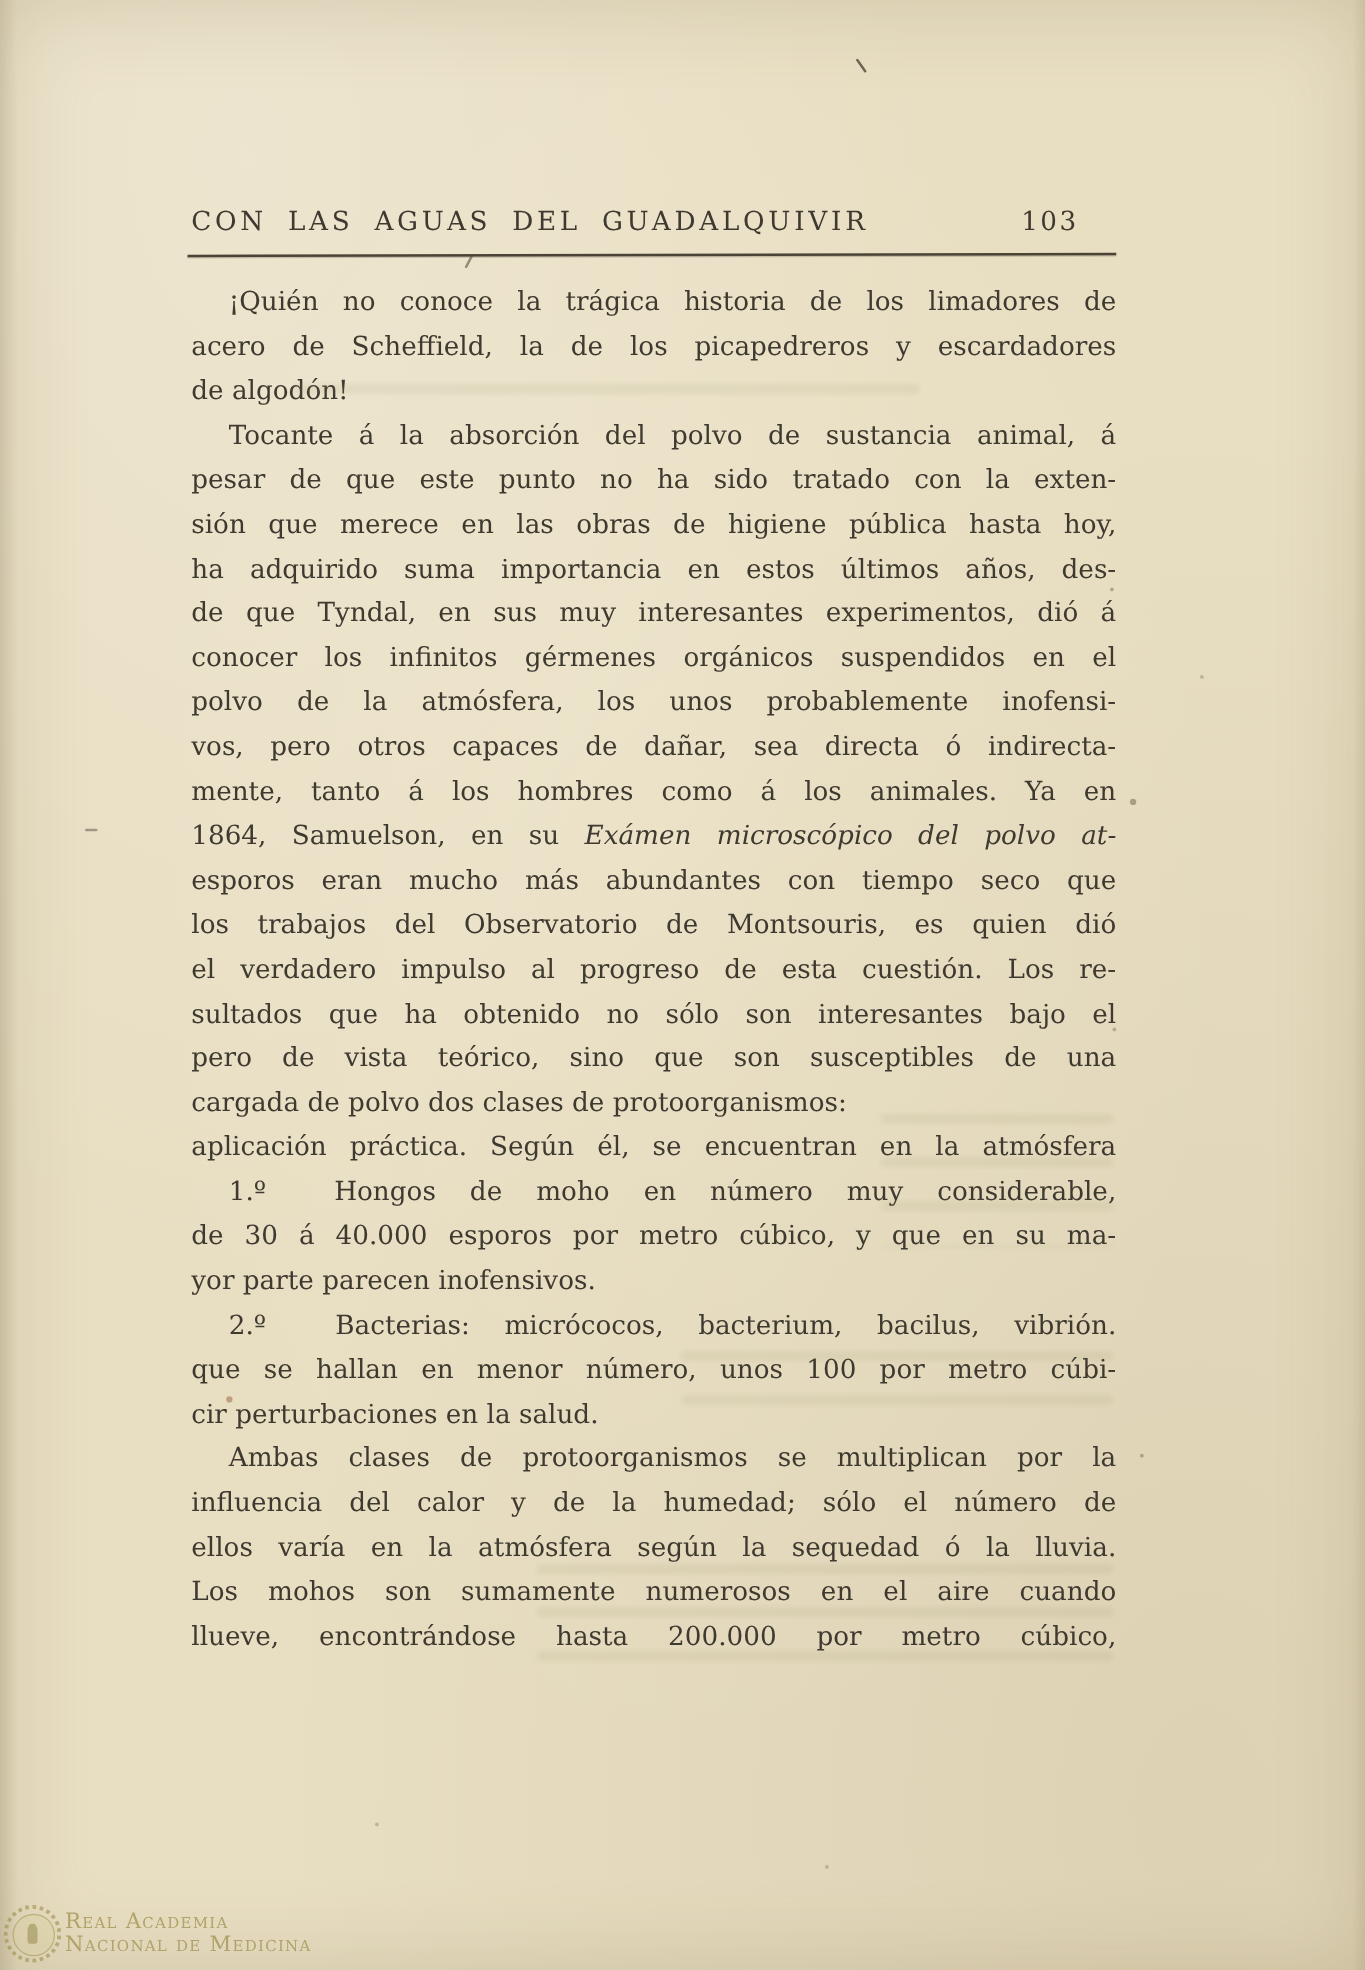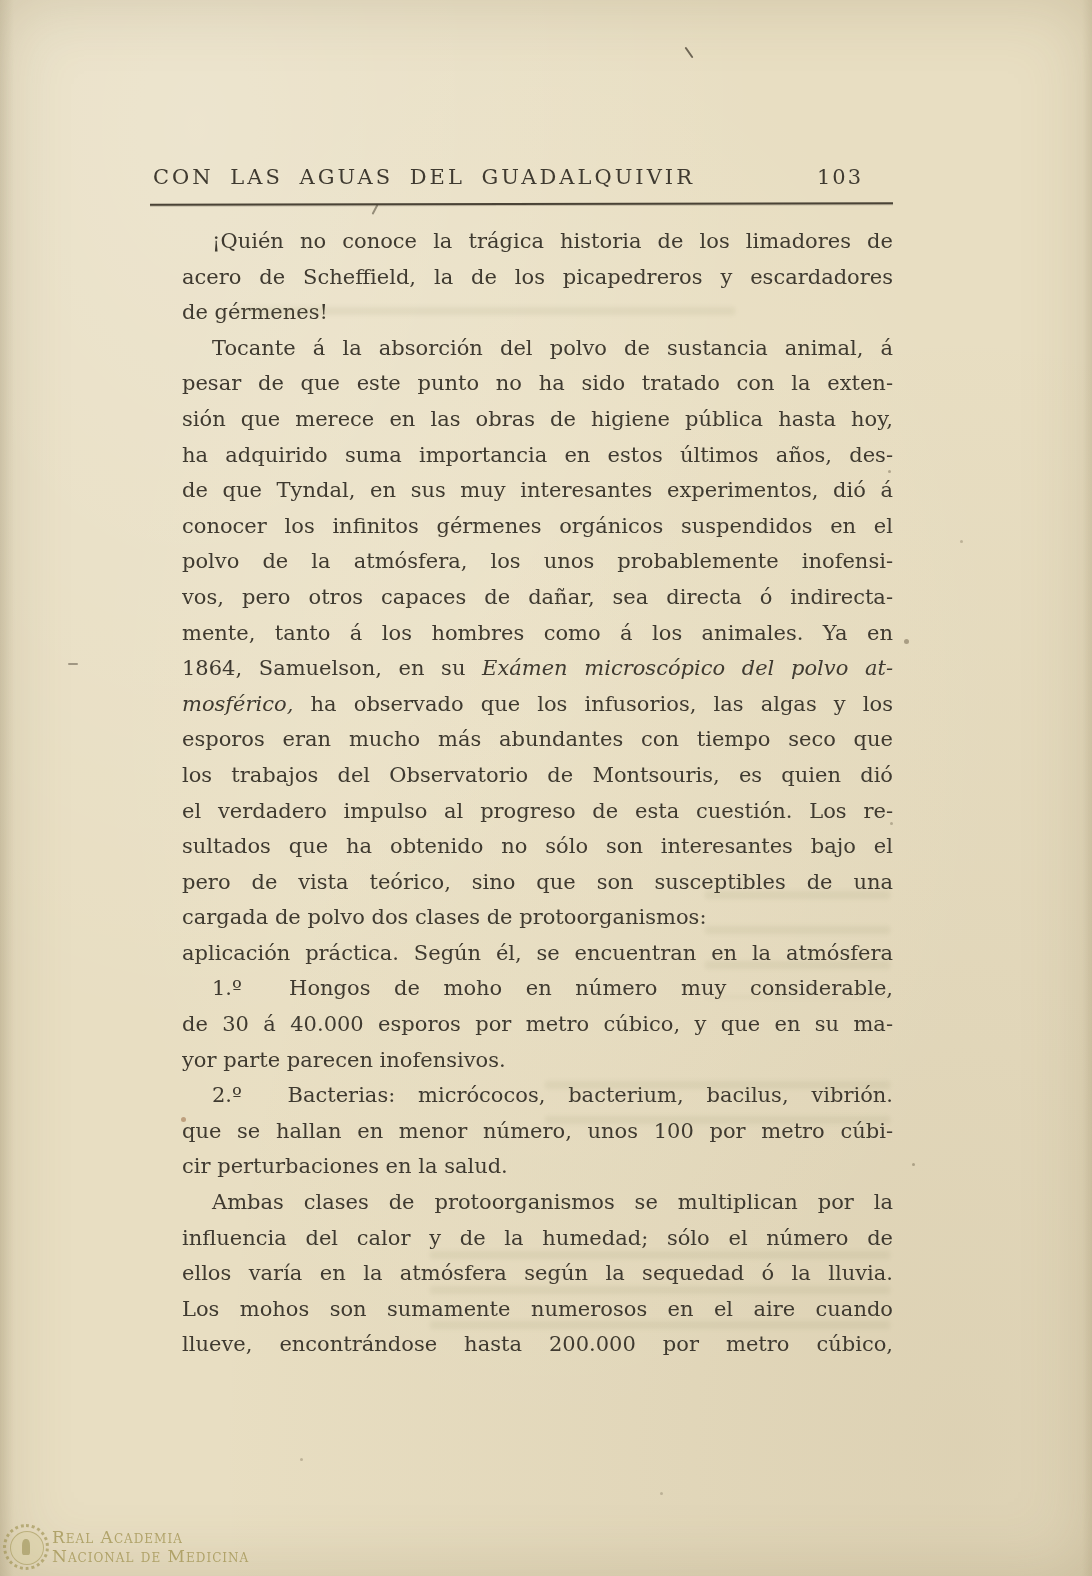--- a/index.html
+++ b/index.html
@@ -21,21 +21,21 @@
   }
   .running-head { position:absolute; left:153px; top:165px; width:740px; height:28px; color:var(--ink,#3f3a30); }
   .head-title { text-align:left; font-size:21px; letter-spacing:3px; word-spacing:7px; }
   .folio { position:absolute; right:30px; top:0; font-size:21px; letter-spacing:2px; }
   .head-rule {
     position:absolute; left:150px; top:203px; width:743px; height:2px;
     background:#4a4336; transform:rotate(-0.12deg);
     box-shadow:0 1px 0 rgba(74,67,54,0.25);
   }
   .text-block { position:absolute; left:153px; top:224px; width:740px; font-size:21px; color:var(--ink,#3f3a30); }
-  .line { height:35.6px; line-height:35.6px; text-align:justify; text-align-last:justify; overflow:hidden;margin-left:29px; }
+  .line { height:35.6px; line-height:35.6px; text-align:justify; text-align-last:justify; overflow:hidden; }
   .line.no-just { text-align-last:left; }
   .line.indent { text-indent:30px; }
   .it { font-style:italic; }
 
   
   .ghost {
     position:absolute; pointer-events:none; opacity:0.45; filter:blur(2px);
     background:repeating-linear-gradient(180deg, transparent 0 13px, rgba(130,130,85,0.22) 13px 21px, transparent 21px 35px);
   }
   .ghost-1 { left:235px; top:294px; width:500px; height:34px; }
@@ -87,32 +87,31 @@
   <header class="running-head">
     <div class="head-title">CON LAS AGUAS DEL GUADALQUIVIR</div>
     <div class="folio">103</div>
   </header>
 
   <div class="head-rule"></div>
 
   <main class="text-block" id="text-block">
       <div class="line indent"><span>¡Quién no conoce la trágica historia de los limadores de</span></div>
       <div class="line"><span>acero de Scheffield, la de los picapedreros y escardadores</span></div>
-      <div class="line no-just"><span>de gérmenes!</span></div>
+      <div class="line no-just"><span>de algodón!</span></div>
       <div class="line indent"><span>Tocante á la absorción del polvo de sustancia animal, á</span></div>
       <div class="line"><span>pesar de que este punto no ha sido tratado con la exten-</span></div>
       <div class="line"><span>sión que merece en las obras de higiene pública hasta hoy,</span></div>
       <div class="line"><span>ha adquirido suma importancia en estos últimos años, des-</span></div>
       <div class="line"><span>de que Tyndal, en sus muy interesantes experimentos, dió á</span></div>
       <div class="line"><span>conocer los infinitos gérmenes orgánicos suspendidos en el</span></div>
       <div class="line"><span>polvo de la atmósfera, los unos probablemente inofensi-</span></div>
       <div class="line"><span>vos, pero otros capaces de dañar, sea directa ó indirecta-</span></div>
       <div class="line"><span>mente, tanto á los hombres como á los animales. Ya en</span></div>
       <div class="line"><span>1864, Samuelson, en su </span><span class="it">Exámen microscópico del polvo at-</span></div>
-      <div class="line"><span class="it">mosférico,</span><span> ha observado que los infusorios, las algas y los</span></div>
       <div class="line"><span>esporos eran mucho más abundantes con tiempo seco que</span></div>
       <div class="line"><span>los trabajos del Observatorio de Montsouris, es quien dió</span></div>
       <div class="line"><span>el verdadero impulso al progreso de esta cuestión. Los re-</span></div>
       <div class="line"><span>sultados que ha obtenido no sólo son interesantes bajo el</span></div>
       <div class="line"><span>pero de vista teórico, sino que son susceptibles de una</span></div>
       <div class="line no-just"><span>cargada de polvo dos clases de protoorganismos:</span></div>
       <div class="line"><span>aplicación práctica. Según él, se encuentran en la atmósfera</span></div>
       <div class="line indent"><span>1.º&nbsp; Hongos de moho en número muy considerable,</span></div>
       <div class="line"><span>de 30 á 40.000 esporos por metro cúbico, y que en su ma-</span></div>
       <div class="line no-just"><span>yor parte parecen inofensivos.</span></div>

